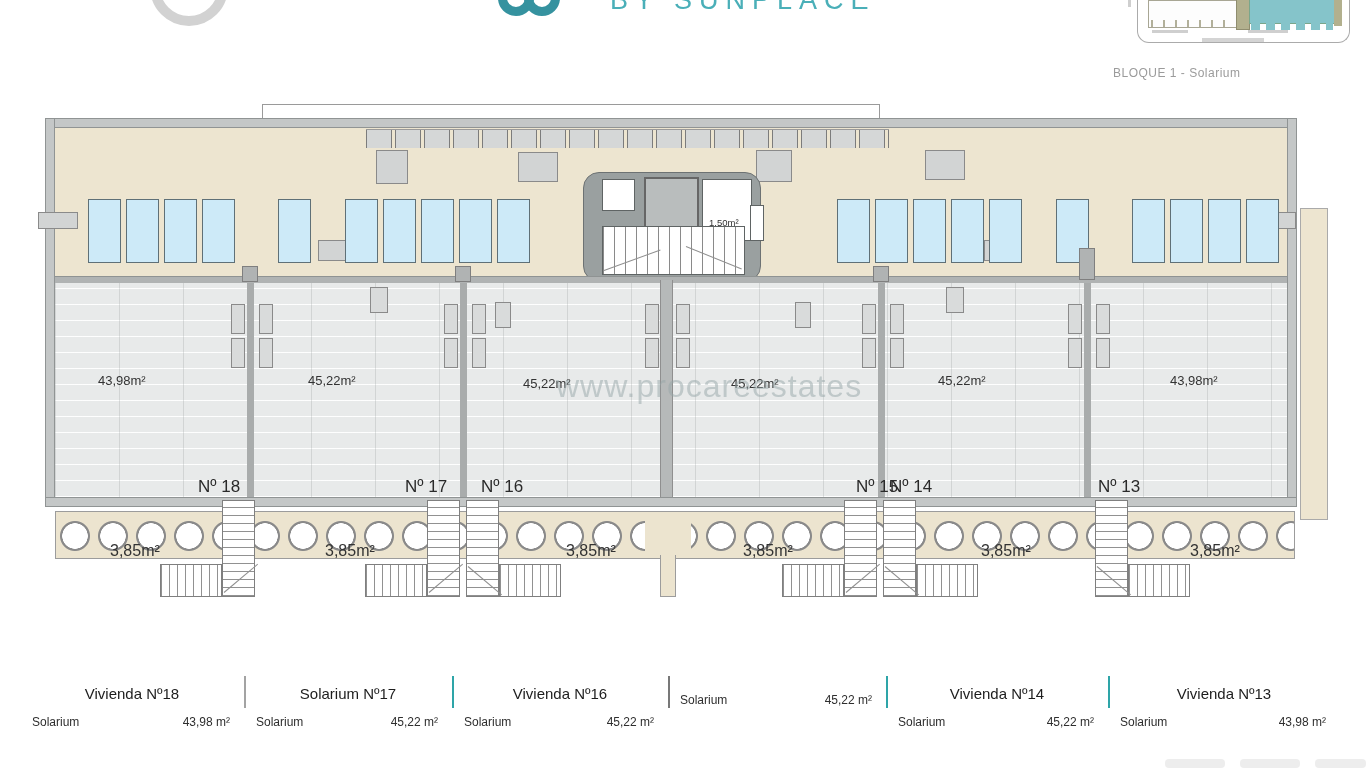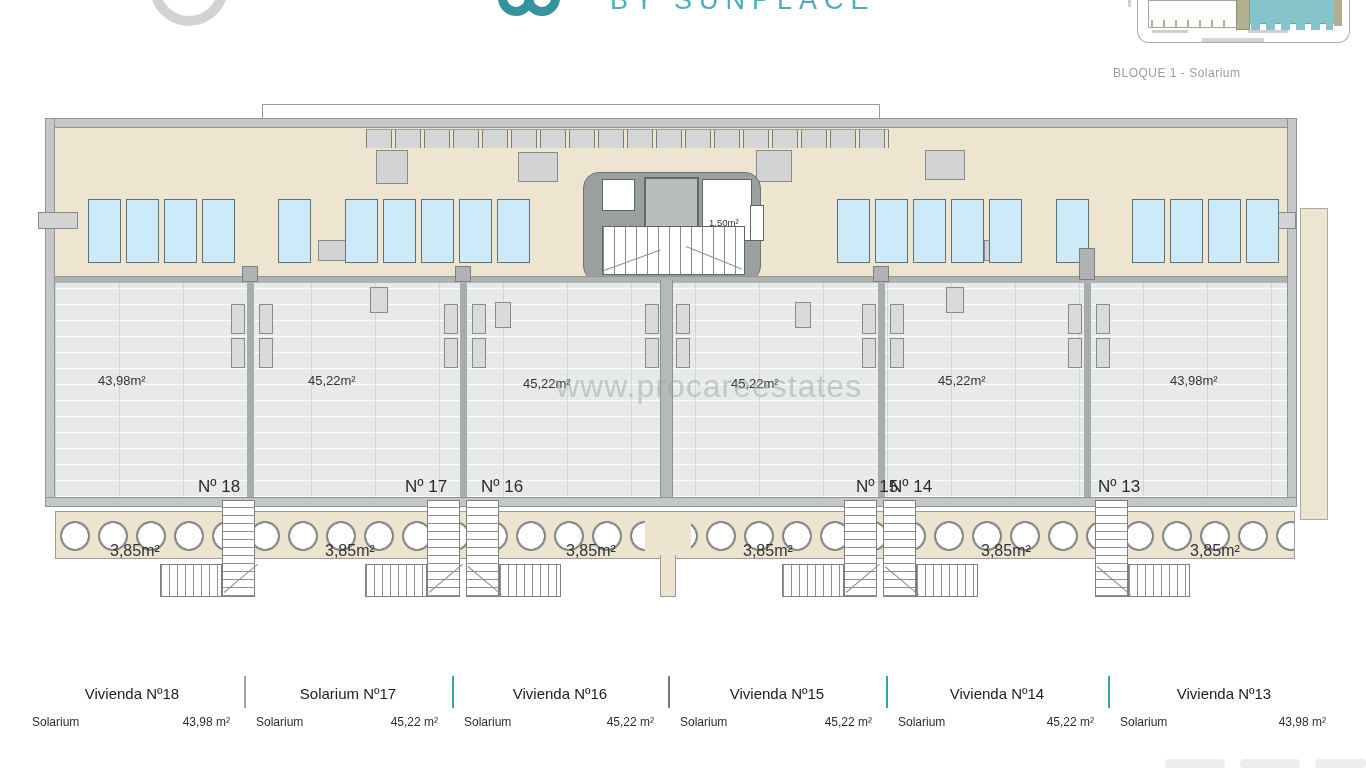--- a/index.html
+++ b/index.html
@@ -241,21 +241,20 @@
         </div>
     </div>
     <div class="sum-col" style="left:452px;width:216px;">
       <div class="sum-title">Vivienda Nº16</div>
       <div class="sum-row">
           <span>Solarium</span>
           <span>45,22 m²</span>
         </div>
     </div>
     <div class="sum-col" style="left:668px;width:218px;">
-      <div class="sum-title">Vivienda Nº15</div>
       <div class="sum-row">
           <span>Solarium</span>
           <span>45,22 m²</span>
         </div>
     </div>
     <div class="sum-col" style="left:886px;width:222px;">
       <div class="sum-title">Vivienda Nº14</div>
       <div class="sum-row">
           <span>Solarium</span>
           <span>45,22 m²</span>

